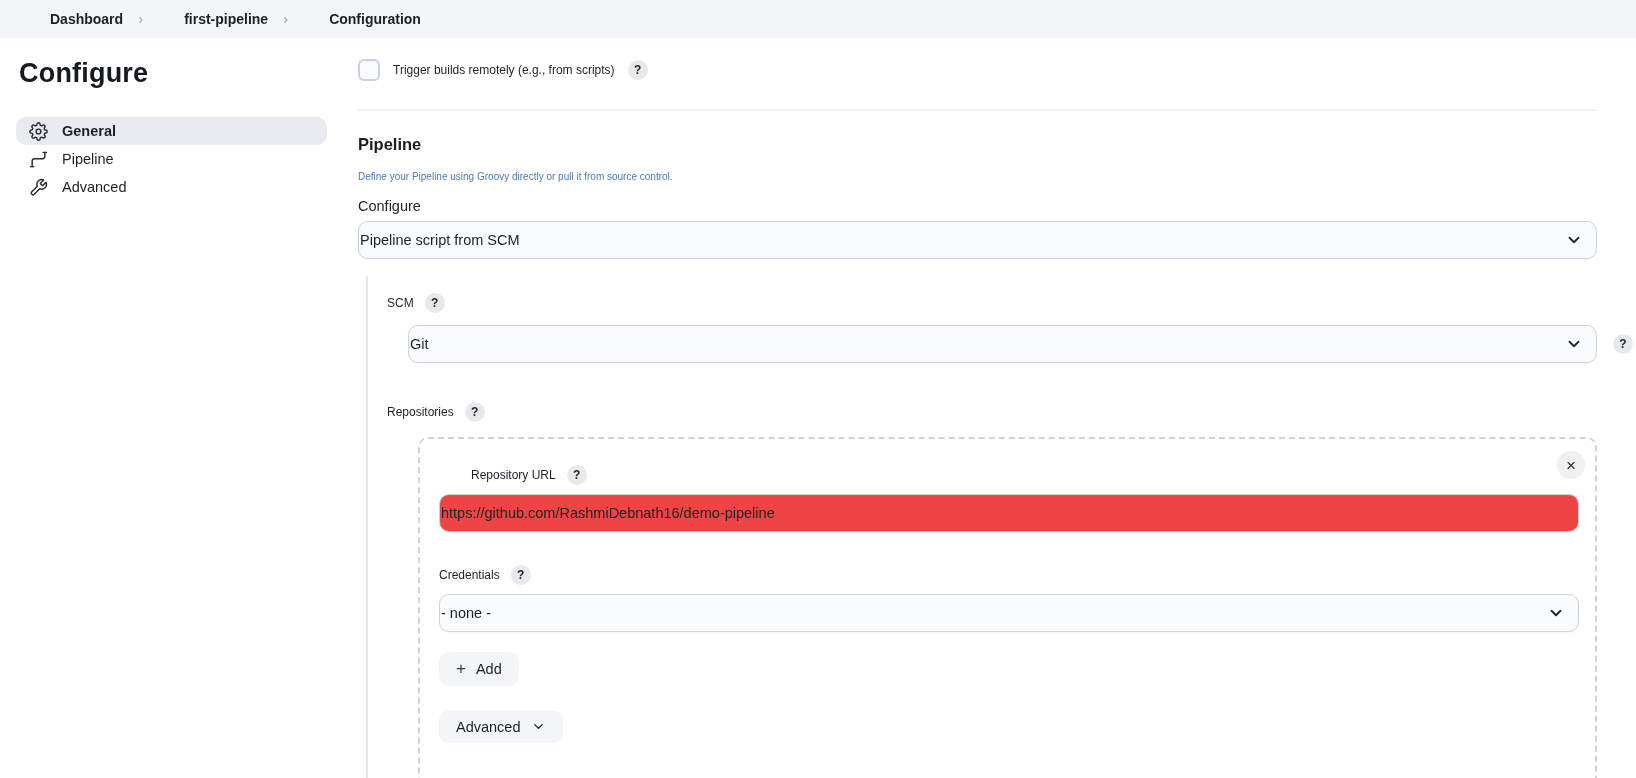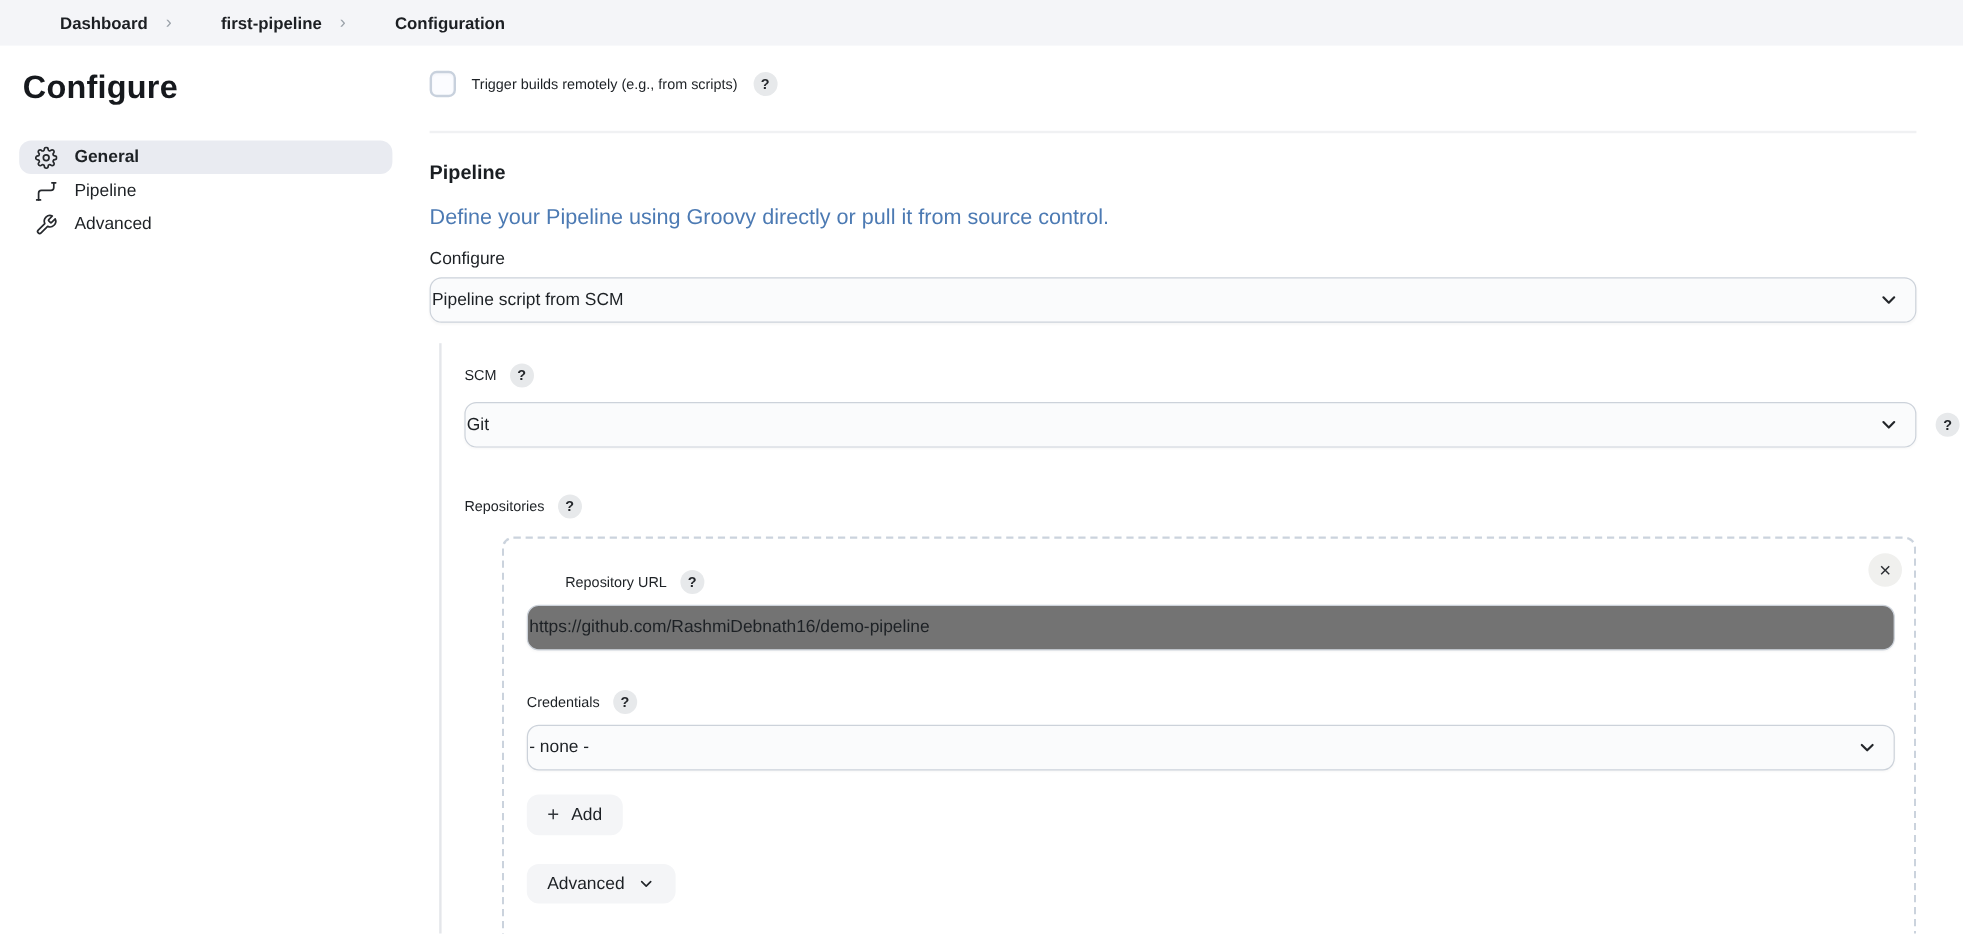--- a/index.html
+++ b/index.html
@@ -51,47 +51,47 @@
     width: 20px; height: 20px; border-radius: 50%;
     background: #e7e9eb; color: #23262a;
     font-size: 12px; font-weight: 700;
     display: inline-flex; align-items: center; justify-content: center;
     cursor: pointer; flex: none;
   }
 
   .divider { margin-top: 28px; height: 2px; background: #f0f1f3; }
 
   .section-title { margin-top: 24px; font-size: 16.5px; font-weight: 700; color: #1a1e22; }
-  .section-desc { margin-top: 17px; font-size: 18px; color: #4c7ab3; cursor: pointer; }
+  .section-desc { margin-top: 17px; font-size: 10px; color: #4c7ab3; cursor: pointer; }
 
   .field-label { margin-top: 16px; font-size: 14.5px; color: #1d2125; }
   .label-row { display: flex; align-items: center; gap: 11px; }
 
   .select-box, .text-input {
     height: 38px; width: 100%;
     background: #fafbfc;
     border: 1.6px solid #ccd2da;
     border-radius: 10px;
     display: flex; align-items: center;
     padding: 0 1px;
     font-size: 14.5px; color: #1d2125;
     position: relative; cursor: pointer;
     box-shadow: 0 1px 2px rgba(0,0,0,0.03);
   }
-  .text-input { background: #737373; cursor: text; }
+  .text-input { background: #ef4444; cursor: text; }
   .select-chevron { position: absolute; right: 13px; top: 50%; transform: translateY(-50%); width: 18px; height: 18px; }
   .select-chevron svg { width: 18px; height: 18px; stroke: #23262a; fill: none; stroke-width: 2.4; stroke-linecap: round; stroke-linejoin: round; }
 
   
   .scm-block {
     margin-top: 17px; margin-left: 8px;
     border-left: 2px solid #e4e6ea;
     padding-left: 19px; padding-top: 17px;
   }
-  .git-row { margin-top: 12px; position: relative; }
+  .git-row { margin-top: 12px; position: relative; margin-left: 21px; }
   .git-row .outer-help { position: absolute; right: -36px; top: 9px; }
 
   .repos-row { margin-top: 39px; }
 
   .dashed-box {
     margin-top: 15px; margin-left: 31px;
     border: 2px dashed #cbd3dd; border-radius: 10px;
     padding: 26px 16px 40px 19px;
     min-height: 400px;
     position: relative;

